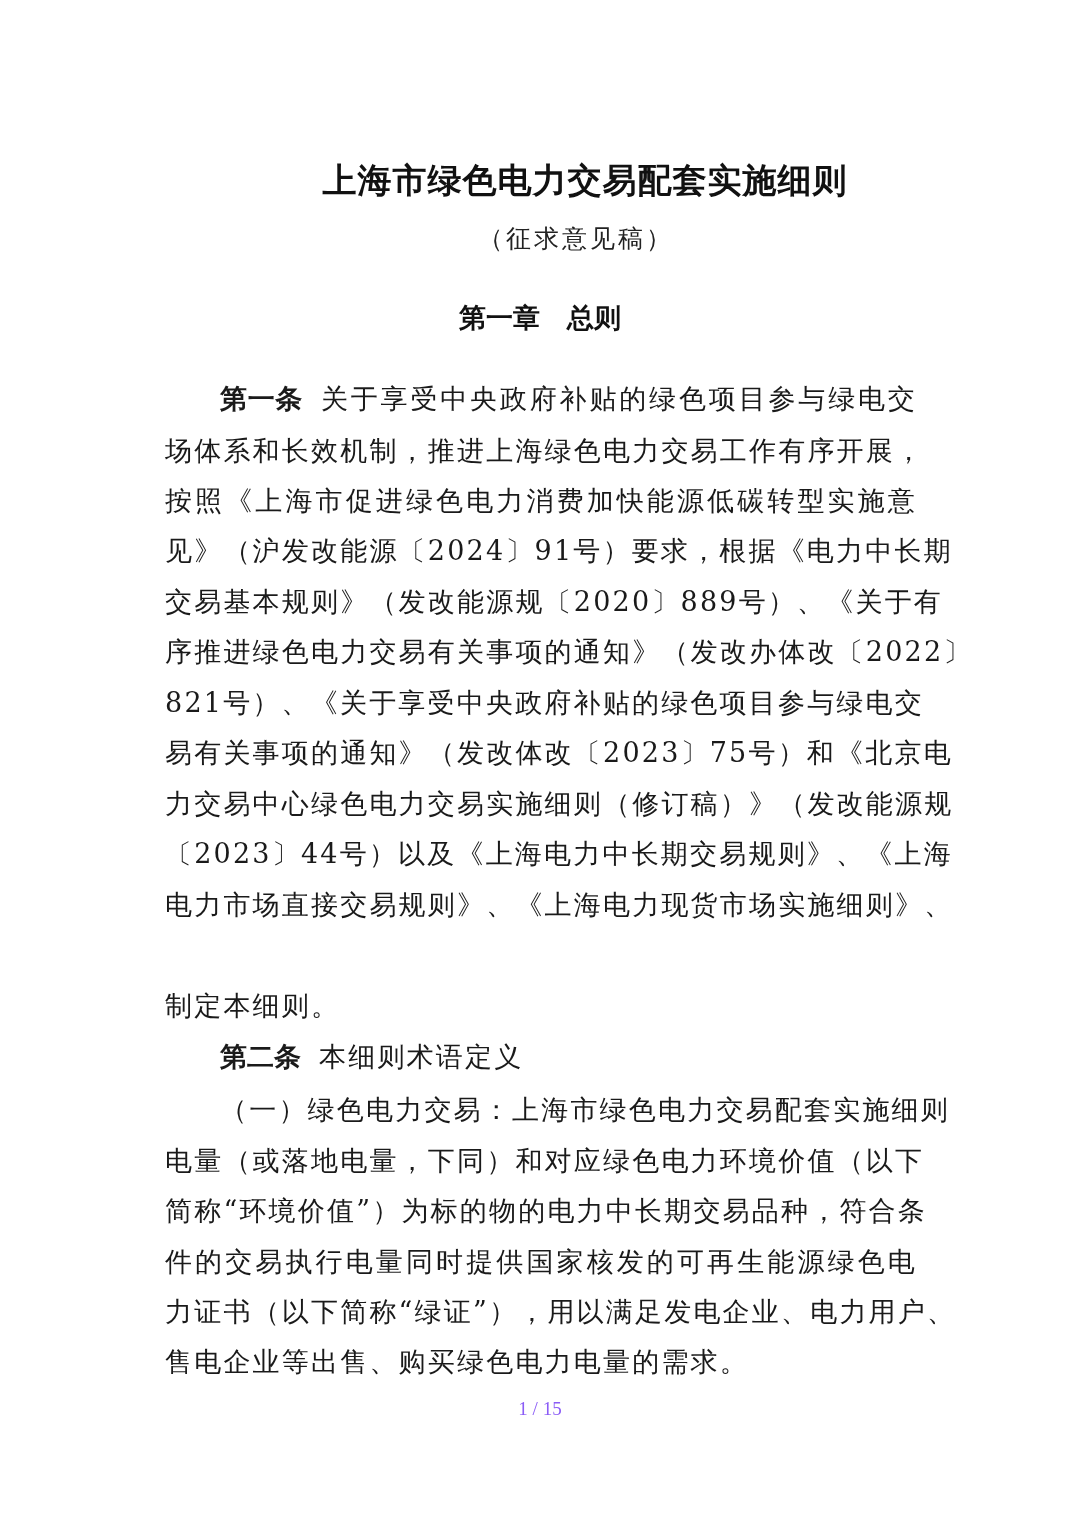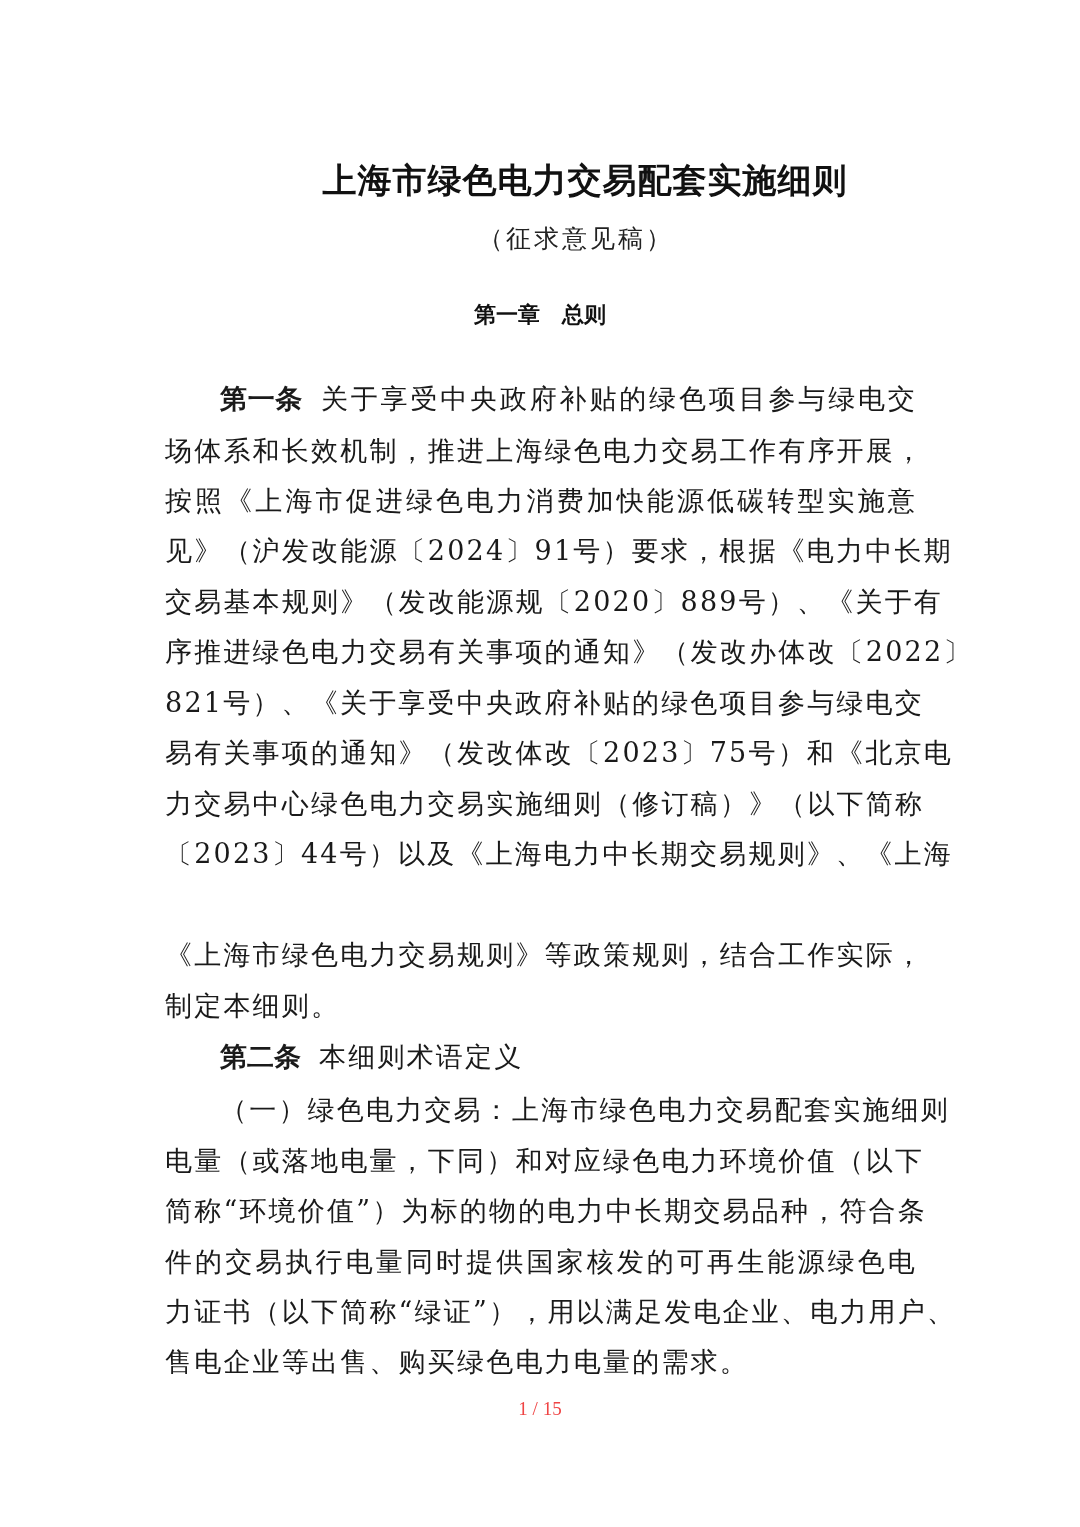--- a/index.html
+++ b/index.html
@@ -11,56 +11,56 @@
     font-size: 34px; letter-spacing: 1px; color: #111; padding-left: 45px;
   }
   .subtitle {
     position: absolute; left: 0; width: 1080px; top: 222px; text-align: center;
     font-family: "DejaVu Serif", "Liberation Serif", serif;
     font-size: 25px; letter-spacing: 3px; color: #222; padding-left: 36px;
   }
   .chapter {
     position: absolute; left: 0; width: 1080px; top: 300px; text-align: center;
     font-family: "DejaVu Sans", "Liberation Sans", sans-serif; font-weight: bold;
-    font-size: 22px; color: #111; white-space: pre;
+    font-size: 27px; color: #111; white-space: pre;
   }
   .line {
     position: absolute; left: 165px; width: 752px; height: 50px;
     font-family: "DejaVu Serif", "Liberation Serif", serif;
     font-size: 27px; line-height: 50px; color: #1a1a1a;
     text-align: justify; text-align-last: justify; white-space: nowrap;
     letter-spacing: 2.2px;
   }
   .line.last { text-align-last: left; }
   .line.indent { left: 220px; width: 697px; }
   .art { font-family: "DejaVu Sans", "Liberation Sans", sans-serif; font-weight: bold; letter-spacing: 0; margin-right: 18px; }
   .pagenum {
     position: absolute; left: 0; width: 1080px; top: 1398px; text-align: center;
-    font-family: "Liberation Serif", "DejaVu Serif", serif; font-size: 19px; color: #ef4444;
+    font-family: "Liberation Serif", "DejaVu Serif", serif; font-size: 19px; color: #8b5cf6;
   }
 </style>
 </head>
 <body>
 
 <div class="page">
   <div class="title">上海市绿色电力交易配套实施细则</div>
   <div class="subtitle">（征求意见稿）</div>
   <div class="chapter">第一章　总则</div>
 
   <div class="line indent" style="top:374px;"><span class="art">第一条</span><span>关于享受中央政府补贴的绿色项目参与绿电交</span></div>
   <div class="line" style="top:426px;">场体系和长效机制，推进上海绿色电力交易工作有序开展，</div>
   <div class="line" style="top:476px;">按照《上海市促进绿色电力消费加快能源低碳转型实施意</div>
   <div class="line" style="top:526px;">见》（沪发改能源〔2024〕91号）要求，根据《电力中长期</div>
   <div class="line" style="top:577px;">交易基本规则》（发改能源规〔2020〕889号）、《关于有</div>
   <div class="line" style="top:627px;">序推进绿色电力交易有关事项的通知》（发改办体改〔2022〕</div>
   <div class="line" style="top:678px;">821号）、《关于享受中央政府补贴的绿色项目参与绿电交</div>
   <div class="line" style="top:728px;">易有关事项的通知》（发改体改〔2023〕75号）和《北京电</div>
-  <div class="line" style="top:779px;">力交易中心绿色电力交易实施细则（修订稿）》（以下简称</div>
+  <div class="line" style="top:779px;">力交易中心绿色电力交易实施细则（修订稿）》（发改能源规</div>
   <div class="line" style="top:829px;">〔2023〕44号）以及《上海电力中长期交易规则》、《上海</div>
-  <div class="line" style="top:930px;">《上海市绿色电力交易规则》等政策规则，结合工作实际，</div>
+  <div class="line" style="top:880px;">电力市场直接交易规则》、《上海电力现货市场实施细则》、</div>
   <div class="line last" style="top:981px;">制定本细则。</div>
 
   <div class="line indent last" style="top:1032px;"><span class="art">第二条</span><span>本细则术语定义</span></div>
 
   <div class="line indent" style="top:1085px;">（一）绿色电力交易：上海市绿色电力交易配套实施细则</div>
   <div class="line" style="top:1136px;">电量（或落地电量，下同）和对应绿色电力环境价值（以下</div>
   <div class="line" style="top:1186px;">简称“环境价值”）为标的物的电力中长期交易品种，符合条</div>
   <div class="line" style="top:1237px;">件的交易执行电量同时提供国家核发的可再生能源绿色电</div>
   <div class="line" style="top:1287px;">力证书（以下简称“绿证”），用以满足发电企业、电力用户、</div>
   <div class="line last" style="top:1337px;">售电企业等出售、购买绿色电力电量的需求。</div>

